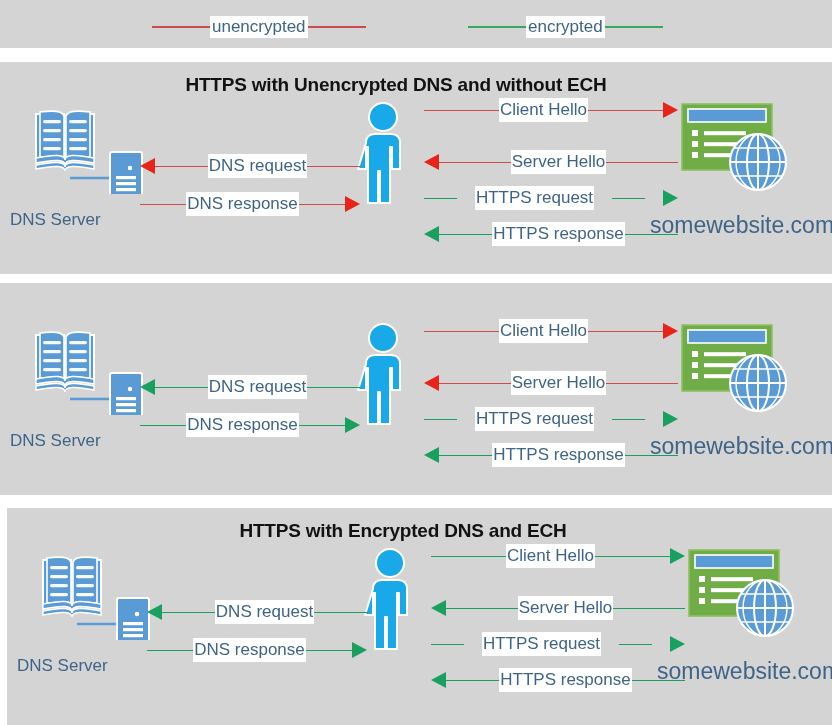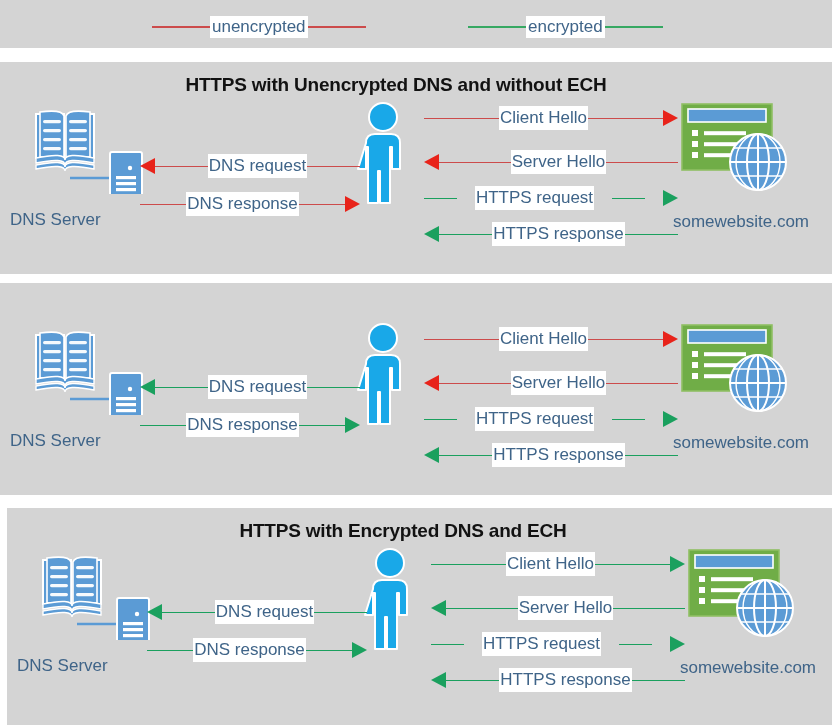--- a/index.html
+++ b/index.html
@@ -74,21 +74,21 @@
   .dns-label {
     position: absolute; left: 10px; top: 148px;
     width: 170px; 
     font-size: 17px; color: #3f6488;
   }
   .person-icon { position: absolute; left: 352px; top: 40px; width: 62px; height: 102px; }
   .site-icon { position: absolute; left: 680px; top: 40px; width: 118px; height: 96px; }
   .site-label {
     position: absolute; left: 650px; top: 150px;
     width: 182px; text-align: center;
-    font-size: 17px; color: #3f6488;
+    font-size: 23px; color: #3f6488;
   }
 
   
   .flow {
     position: absolute;
     height: 24px;
     display: flex;
     align-items: center;
   }
   .flow .seg {
@@ -118,21 +118,21 @@
   .flow.green .head.right { border-left-color: #1aa05e; }
   .flow.green .head.left  { border-right-color: #1aa05e; }
 
   
   .flow.dnsflow { left: 140px; width: 220px; }
   .flow.dns-req { top: 92px; }
   .flow.dns-res { top: 130px; text-align: right; }
 
   
   .flow.webflow { left: 424px; width: 254px; }
-  .flow.w1 { top: 44px; }
+  .flow.w1 { top: 36px; }
   .flow.w2 { top: 88px; justify-content: flex-end; }
   .flow.w3 { top: 124px; gap: 18px; }
   .flow.w4 { top: 160px; align-items: center; }
 </style>
 </head>
 <body>
 
 <div id="page">
 
   <div class="legend-band">

